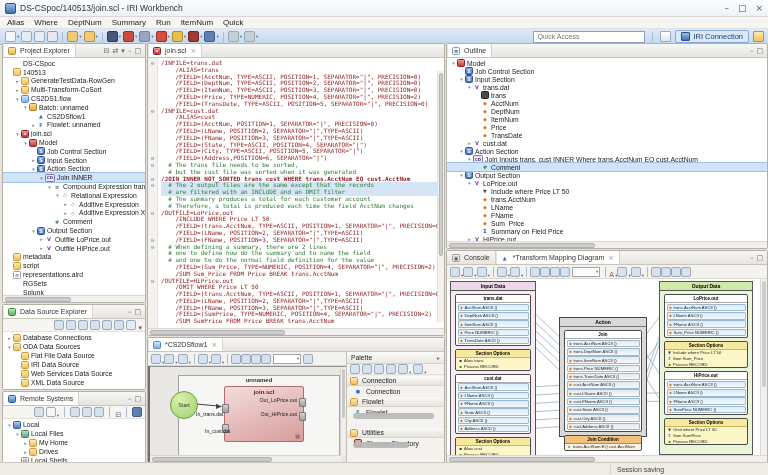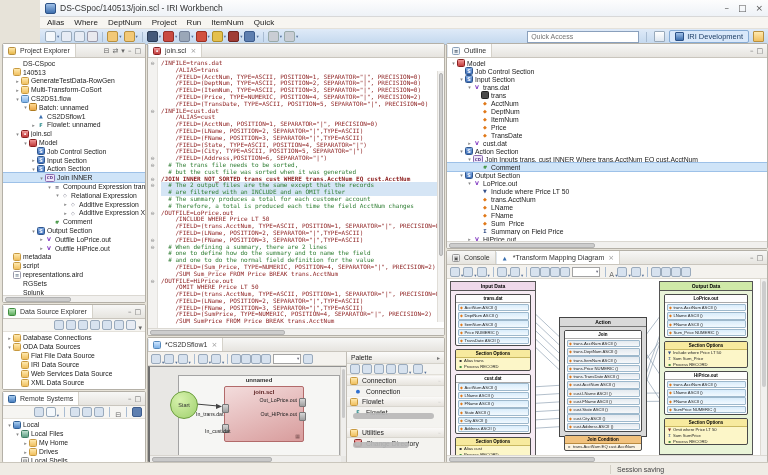--- a/index.html
+++ b/index.html
@@ -1,17 +1,17 @@
 <!DOCTYPE html>
 <html><head>
 <meta charset="utf-8">
 <style>
   html,body{margin:0;padding:0;}
   body{width:768px;height:475px;overflow:hidden;font-family:"Liberation Sans",sans-serif;background:#e7e3d9;position:relative;}
-  #app{position:absolute;inset:0;padding-left:40px;}
+  #app{position:absolute;inset:0;}
 
   
   #titlebar{height:16px;display:flex;align-items:center;padding:0 5px;background:linear-gradient(#fdfdfd,#eef2f7);border-bottom:1px solid #d8d8d8;font-size:8.5px;color:#333;gap:4px;}
   .win-icon{width:9px;height:9px;border-radius:2px;background:linear-gradient(#9fc0e8,#3e6fae);border:1px solid #2c5186;flex:none;}
   .win-controls{margin-left:auto;display:flex;gap:9px;color:#555;font-size:9px;font-family:"DejaVu Sans",sans-serif;}
   .win-controls span{cursor:default;}
   #menubar{height:11px;display:flex;align-items:center;gap:10px;padding:0 7px;background:#f7f5f1;font-size:8px;color:#222;border-bottom:1px solid #e4e1da;}
   #toolbar{height:15px;display:flex;align-items:center;padding:0 4px;background:linear-gradient(#dfeaf8,#c3d8ee);border-bottom:1px solid #a9bed6;}
   #toolbar .tbi{display:inline-flex;align-items:center;margin:0 1px;}
   .blob{width:8px;height:8px;border:1px solid #9aaabc;border-radius:2px;display:inline-block;background:#d7e2ef;}
@@ -148,21 +148,21 @@
       <span>–</span>
       <span>□</span>
       <span>×</span>
     </span>
   </div>
 
   <div id="menubar">
       <span class="mi">Alias</span>
       <span class="mi">Where</span>
       <span class="mi">DeptNum</span>
-      <span class="mi">Project</span>
+      <span class="mi">Summary</span>
       <span class="mi">Run</span>
       <span class="mi">ItemNum</span>
       <span class="mi">Quick</span>
     </div>
 
   <div id="toolbar">
     <span style="display:flex;align-items:center;">
         <span class="tbi">
           <span class="blob" style="background: rgb(244, 248, 252); border-color: rgb(153, 170, 187);"></span>
           <span class="caret">▾</span>
@@ -223,21 +223,21 @@
           <span class="blob" style="background: rgb(201, 205, 212); border-color: rgb(153, 170, 170);"></span>
           <span class="caret">▾</span>
         </span>
       </span>
     <span class="tb-right">
       <input class="qa" placeholder="Quick Access" style="">
       <span class="tsep"></span>
       <span class="persp-other"></span>
       <span class="persp">
         <span class="persp-ic"></span>
-        <span>IRI Development</span>
+        <span>IRI Connection</span>
       </span>
       <span class="persp-extra"></span>
     </span>
   </div>
 
   <div class="panel" id="pe">
     <div class="ptabbar">
       <span class="ptab active">
         <span class="ticn" style="background: linear-gradient(rgb(255, 233, 174), rgb(232, 184, 74)); border-color: rgb(184, 144, 63);"></span>
         <span>Project Explorer</span>

